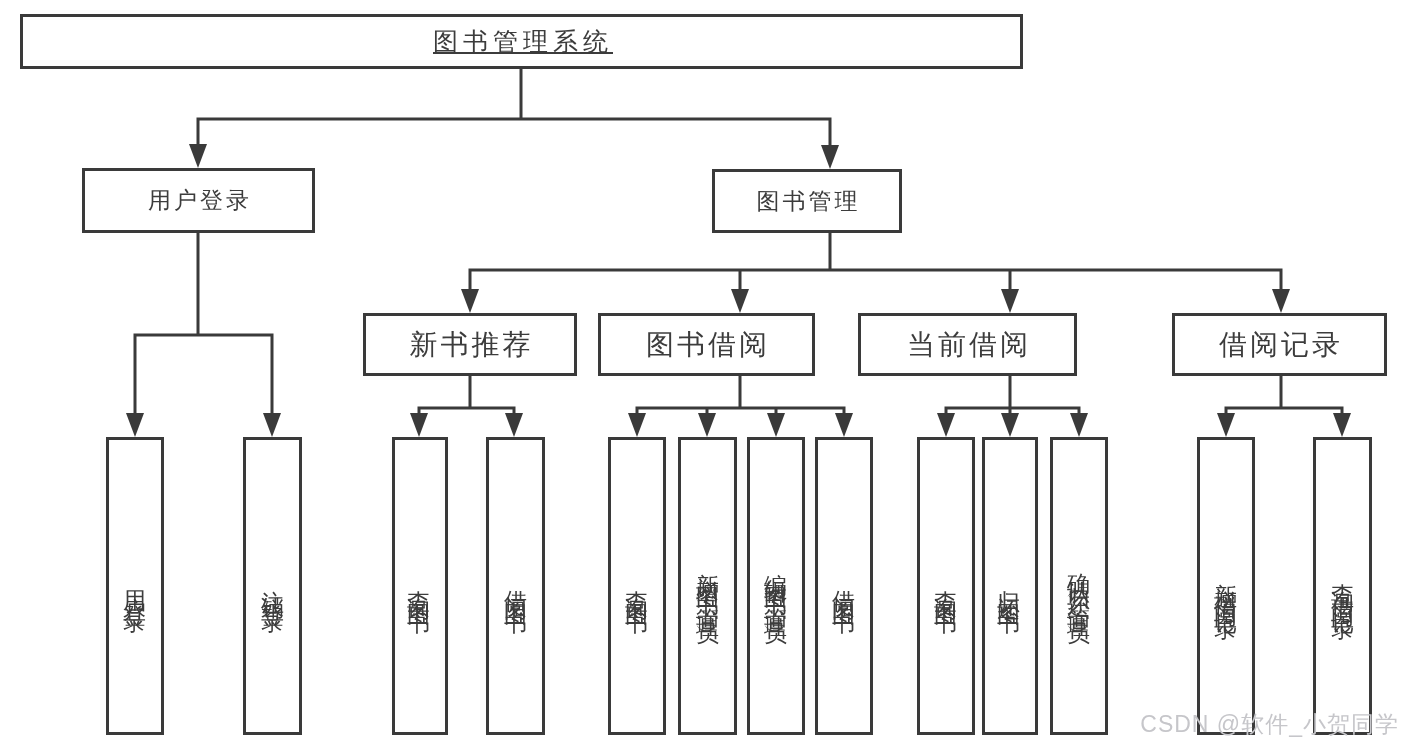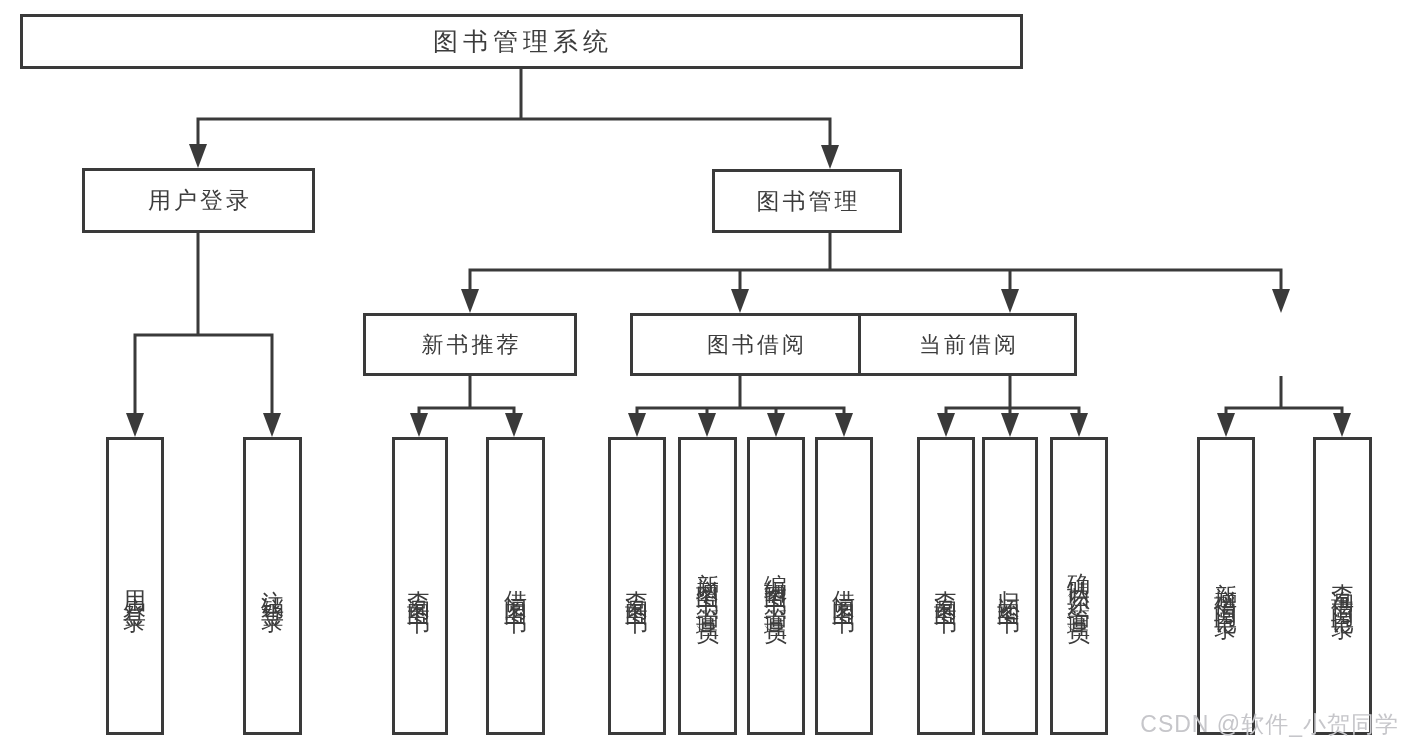--- a/index.html
+++ b/index.html
@@ -38,23 +38,23 @@
     background: #fff;
     border: 3px solid var(--line);
   }
   .hbox {
     display: flex;
     align-items: center;
     justify-content: center;
     letter-spacing: 3px;
     text-indent: 3px;
   }
-  .root-box  { font-size: 25px; letter-spacing: 5px; }
+  .root-box  { font-size: 25px; letter-spacing: 5px; text-decoration: underline; }
   .lvl2-box  { font-size: 23px; }
-  .lvl3-box  { font-size: 22px; }
+  .lvl3-box  { font-size: 28px; }
   .vbox {
     writing-mode: vertical-rl;
     text-orientation: mixed;
     text-align: center;
     font-size: 23px;
     letter-spacing: 7px;
     line-height: 52px;
     overflow: hidden;
   }
   .watermark {
@@ -106,22 +106,23 @@
     <polygon points="1217,413 1235,413 1226,437"></polygon>
     <polygon points="1333,413 1351,413 1342,437"></polygon>
   </svg>
 
   <div class="node hbox root-box" style="left:20px;top:14px;width:1003px;height:55px">图书管理系统</div>
 
   <div class="node hbox lvl2-box" style="left:82px;top:168px;width:233px;height:65px">用户登录</div>
   <div class="node hbox lvl2-box" style="left:712px;top:169px;width:190px;height:64px">图书管理</div>
 
   <div class="node hbox lvl3-box" style="left:363px;top:313px;width:214px;height:63px">新书推荐</div>
-  <div class="node hbox lvl3-box" style="left:630px;top:313px;width:251px;height:63px">图书借阅</div>
+  <div class="node hbox lvl3-box" style="left:598px;top:313px;width:217px;height:63px">图书借阅</div>
   <div class="node hbox lvl3-box" style="left:858px;top:313px;width:219px;height:63px">当前借阅</div>
+  <div class="node hbox lvl3-box" style="left:1172px;top:313px;width:215px;height:63px">借阅记录</div>
 
   <div class="node vbox" style="left:106px;top:437px;width:58px;height:298px">用户登录</div>
   <div class="node vbox" style="left:243px;top:437px;width:59px;height:298px">注销登录</div>
 
   <div class="node vbox" style="left:392px;top:437px;width:56px;height:298px">查询图书</div>
   <div class="node vbox" style="left:486px;top:437px;width:59px;height:298px">借阅图书</div>
 
   <div class="node vbox" style="left:608px;top:437px;width:58px;height:298px">查询图书</div>
   <div class="node vbox" style="left:678px;top:437px;width:59px;height:298px">新增图书（管理员）</div>
   <div class="node vbox" style="left:747px;top:437px;width:58px;height:298px">编辑图书（管理员）</div>

